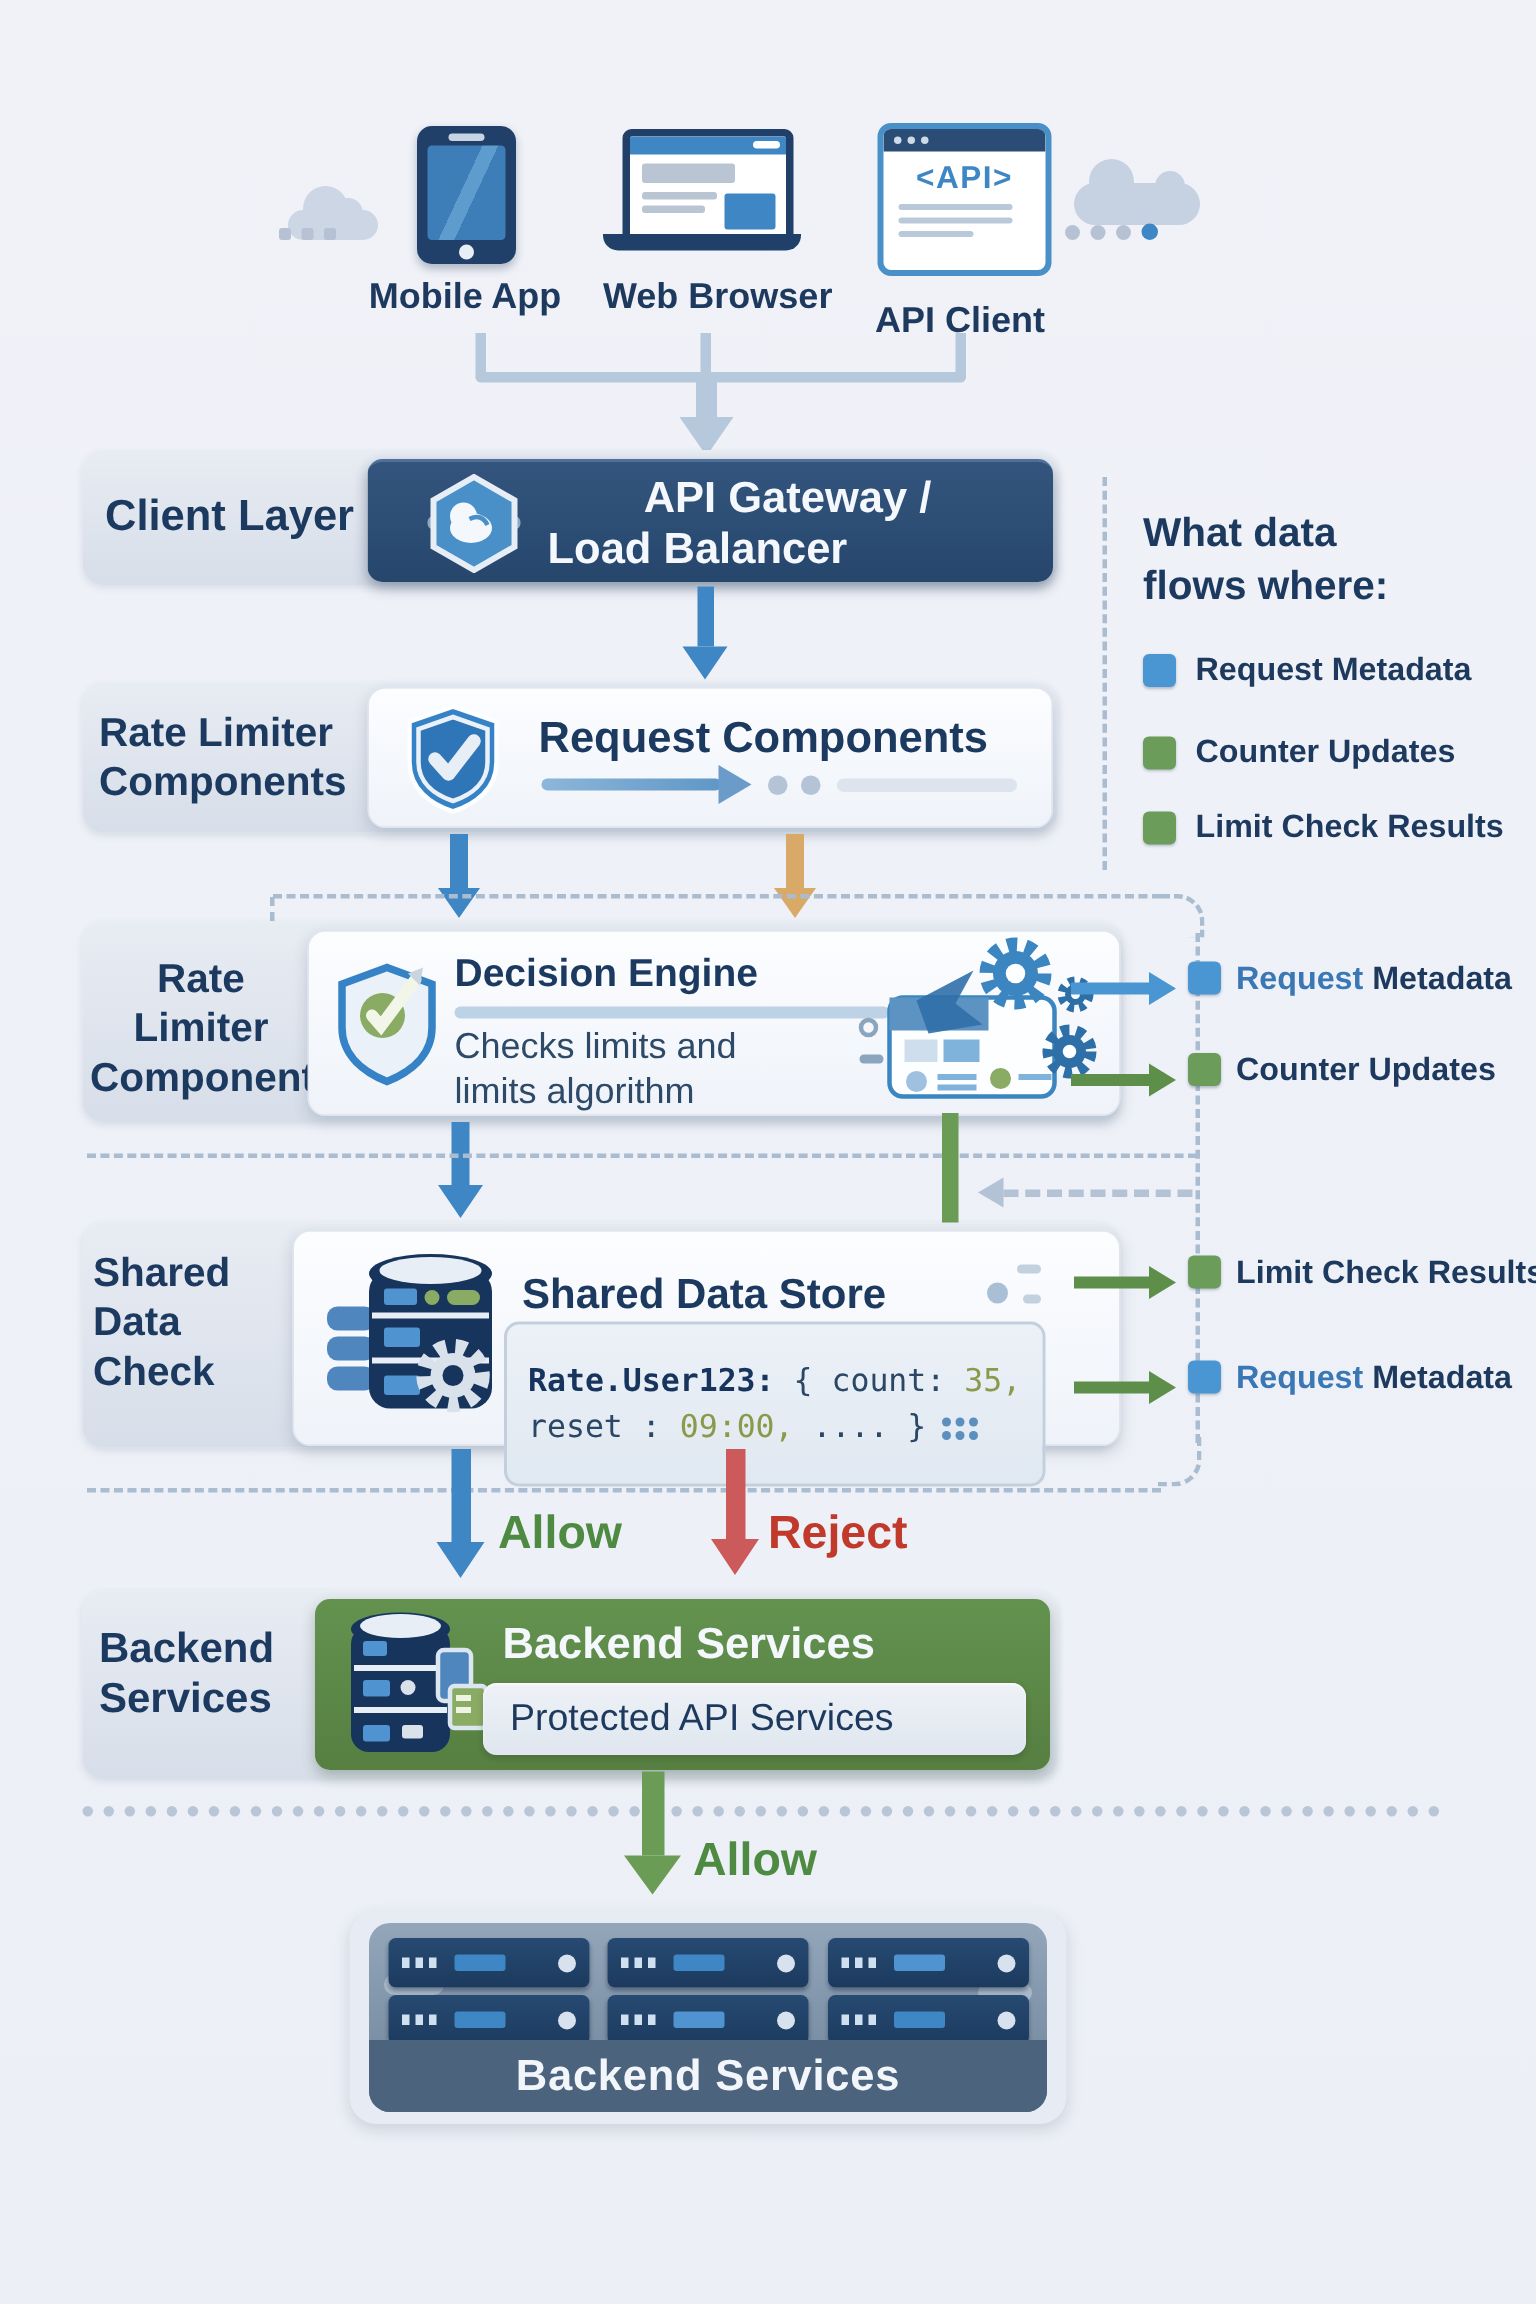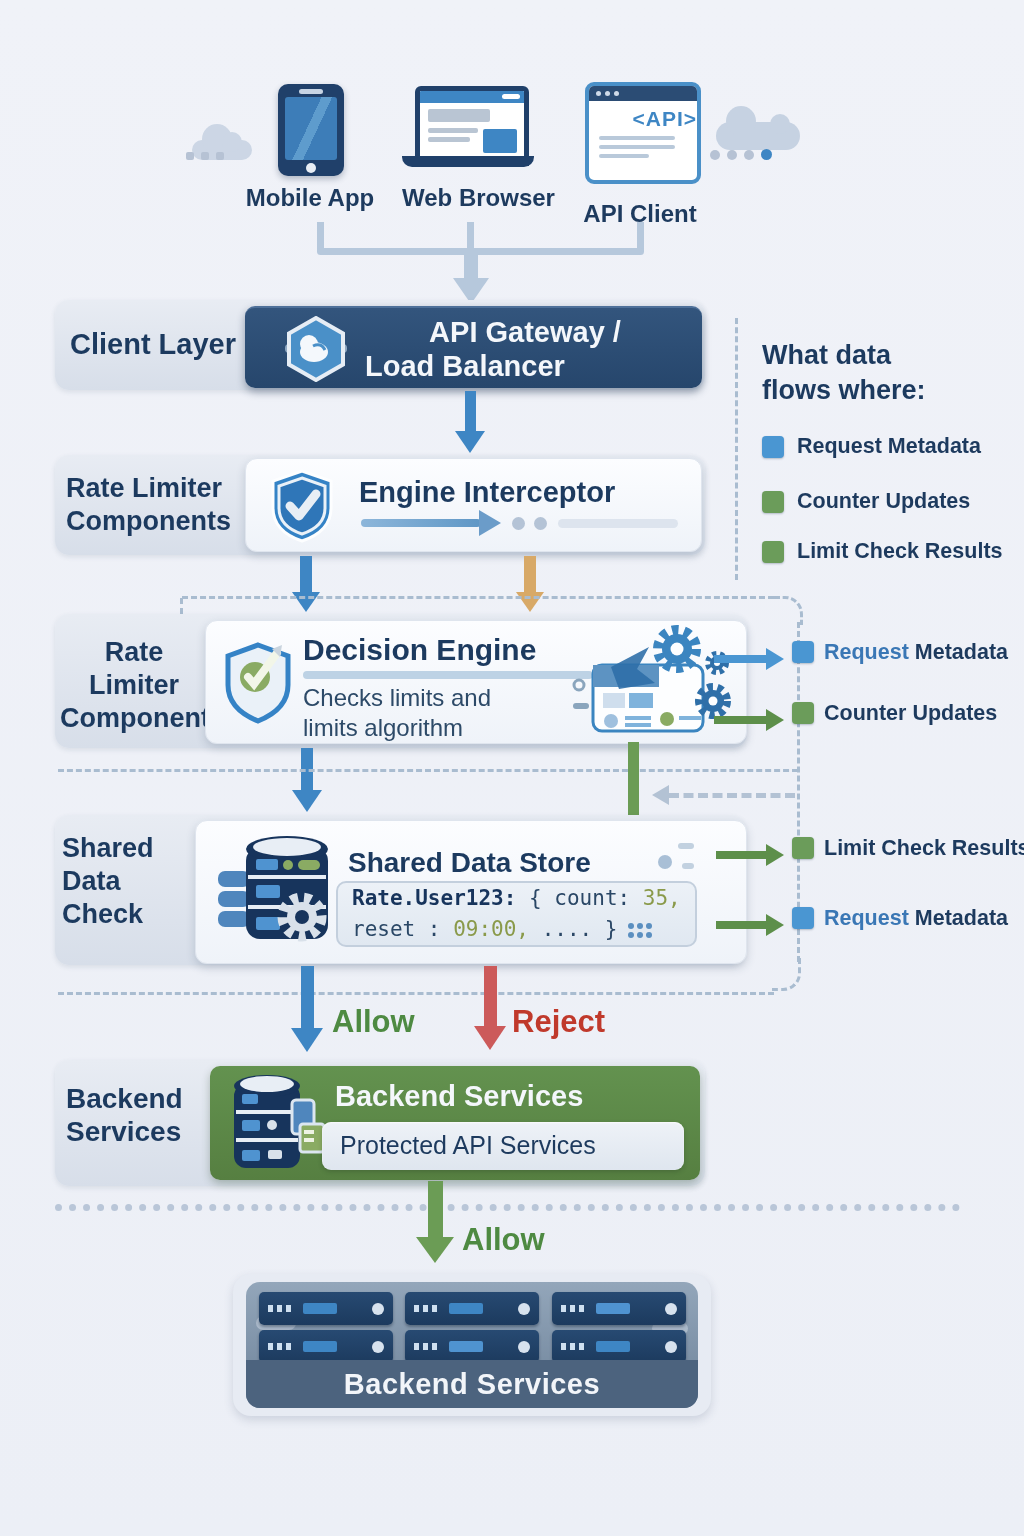--- a/index.html
+++ b/index.html
@@ -34,21 +34,21 @@
   .phone .home{position:absolute;bottom:3px;left:50%;transform:translateX(-50%);width:10px;height:10px;background:#e8eef5;border-radius:50%;}
 
   .laptop-screen{position:absolute;width:104px;height:70px;background:#fff;border:5px solid #20406a;border-radius:6px 6px 0 0;overflow:hidden;}
   .laptop-head{height:12px;background:#3e86c4;position:relative;}
   .laptop-head i{position:absolute;right:4px;top:3px;width:18px;height:5px;background:#fff;border-radius:3px;}
   .laptop-base{position:absolute;width:132px;height:11px;background:#20406a;border-radius:0 0 10px 10px;}
 
   .apiwin{position:absolute;width:108px;height:94px;background:#fff;border:4px solid #4a90c8;border-radius:9px;overflow:hidden;}
   .apiwin .head{height:15px;background:#2b4c74;display:flex;align-items:center;gap:4px;padding-left:7px;}
   .apiwin .head i{width:5px;height:5px;border-radius:50%;background:#cfdae8;}
-  .apiwin .code{font-weight:700;font-size:21px;color:#3e86c4;text-align:right;margin-top:6px;letter-spacing:1px;}
+  .apiwin .code{font-weight:700;font-size:21px;color:#3e86c4;text-align:center;margin-top:6px;letter-spacing:1px;}
   .apiwin .bar{height:4px;background:#b9c9da;border-radius:2px;margin:5px 10px 0 10px;}
 
   .cloud{position:absolute;background:#c6d2e2;border-radius:14px;}
   .cloud::before,.cloud::after{content:"";position:absolute;background:inherit;border-radius:50%;}
   .cloud::before{width:30px;height:30px;left:10px;top:-16px;}
   .cloud::after{width:20px;height:20px;right:10px;top:-8px;}
   .dotrow{position:absolute;display:flex;gap:7px;align-items:center;}
   .dotrow i{display:block;background:#b6c2d4;}
 
   
@@ -56,21 +56,21 @@
   .legend-item{position:absolute;display:flex;align-items:center;gap:13px;}
   .sq{width:22px;height:22px;border-radius:4px;box-shadow:0 1px 2px rgba(40,60,90,.3);}
   .legend-item .lbl{font-size:21.5px;font-weight:600;color:#1d3a5e;white-space:nowrap;}
 
   
   .ann-label{font-size:21.5px;font-weight:600;color:#1d3a5e;white-space:nowrap;}
   .ann-strong{color:#3a77b5;font-weight:700;}
 
   
   .codebox{position:absolute;background:linear-gradient(#ecf1f7,#e0e8f1);border:2px solid #c3cfdd;border-radius:10px;
-      font-family:"DejaVu Sans Mono",monospace;font-size:21px;color:#2a4766;padding:0 14px;line-height:31px;white-space:nowrap;}
+      font-family:"DejaVu Sans Mono",monospace;font-size:21px;color:#2a4766;padding:22px 14px;line-height:31px;white-space:nowrap;}
   .codebox .k{font-weight:700;color:#17345c;}
   .codebox .num{color:#8a9a4a;}
   .dots6{display:inline-flex;flex-direction:column;gap:3px;vertical-align:middle;margin-left:10px;}
   .dots6 span{display:flex;gap:3px;}
   .dots6 i{width:6px;height:6px;border-radius:50%;background:#5b8fc0;display:block;}
 
   
   .greenbox{position:absolute;background:linear-gradient(#63924f,#567f41);border-radius:10px;box-shadow:0 4px 9px rgba(40,70,40,.3);}
   .innerlight{position:absolute;background:linear-gradient(#eef2f7,#dfe6ef);border-radius:9px;box-shadow:inset 0 1px 2px rgba(255,255,255,.7),0 2px 4px rgba(30,50,30,.25);}
 
@@ -191,21 +191,21 @@
   <div class="rowlabel" style="left:66px;top:472px">
     <div class="nowrap">Rate Limiter</div>
     <div class="nowrap">Components</div>
   </div>
   <div class="whitebox" style="left:245px;top:458px;width:455px;height:92px">
     <svg class="abs" style="left:22px;top:9px" width="68" height="76" viewBox="0 0 68 76">
       <path d="M34 3 L63 13 V40 C63 58 49 68 34 73 C19 68 5 58 5 40 V13 Z" fill="#3583c6" stroke="#fdfeff" stroke-width="3"></path>
       <path d="M34 10 L57 18 V40 C57 54 46 62 34 66 C22 62 11 54 11 40 V18 Z" fill="#2f76b8" stroke="#eaf1f8" stroke-width="3"></path>
       <path d="M22 38 L31 48 L48 26" stroke="#e8eef5" stroke-width="9" fill="none" stroke-linecap="round" stroke-linejoin="round"></path>
     </svg>
-    <div class="title-navy nowrap" style="position:absolute;left:113px;top:17px;font-size:29px">Engine Interceptor</div>
+    <div class="title-navy nowrap" style="position:absolute;left:113px;top:17px;font-size:29px">Request Components</div>
     <div>
       <div class="abs" style="left:115px;top:60px;width:120px;height:8px;border-radius:4px;background:linear-gradient(90deg,#8db6da,#5f97c6)"></div>
       <div class="abs" style="left:233px;top:51px;width:0;height:0;border-top:13px solid transparent;border-bottom:13px solid transparent;border-left:22px solid #6b9cc9"></div>
       <div class="abs" style="left:266px;top:58px;width:13px;height:13px;border-radius:50%;background:#b4c3d6"></div>
       <div class="abs" style="left:288px;top:58px;width:13px;height:13px;border-radius:50%;background:#b4c3d6"></div>
       <div class="abs" style="left:312px;top:60px;width:120px;height:9px;border-radius:5px;background:#dde4ee"></div>
     </div>
   </div>
 
   <div class="va" style="left:292px;top:556px;height:56px">
@@ -229,21 +229,21 @@
     <div class="nowrap">Limiter</div>
     <div class="nowrap">Components</div>
   </div>
   <div class="whitebox" style="left:205px;top:620px;width:540px;height:122px">
     <svg class="abs" style="left:16px;top:20px" width="72" height="84" viewBox="0 0 72 84">
       <path d="M36 4 L66 15 V44 C66 63 51 74 36 80 C21 74 6 63 6 44 V15 Z" fill="#eaf1f8" stroke="#3583c6" stroke-width="5"></path>
       <circle cx="33" cy="36" r="15" fill="#8aab63"></circle>
       <path d="M26 36 L32 43 L55 12" stroke="#f2f6e8" stroke-width="8" fill="none" stroke-linecap="round"></path>
       <path d="M50 8 L60 4 L58 16" fill="#c9d4de"></path>
     </svg>
-    <div class="title-navy nowrap" style="position:absolute;left:97px;top:12px;font-size:30px">Decision Engine</div>
+    <div class="title-navy nowrap" style="position:absolute;left:97px;top:12px;font-size:26px">Decision Engine</div>
     <div class="abs" style="left:97px;top:50px;width:290px;height:8px;background:#bdd2e5;border-radius:4px"></div>
     <div style="position:absolute;left:97px;top:62px;font-size:24px;color:#2d4a68;line-height:30px">
       <div class="nowrap">Checks limits and</div>
       <div class="nowrap">limits algorithm</div>
     </div>
     <svg class="abs" style="left:365px;top:2px" width="168" height="118" viewBox="0 0 168 118">
       <rect x="22" y="42" width="110" height="66" rx="9" fill="#fdfeff" stroke="#3b85c0" stroke-width="3"></rect>
       <rect x="22" y="42" width="66" height="22" fill="#5d93c2"></rect>
       <polygon points="40,44 78,24 66,46 84,60 48,66" fill="#2f6fa8" opacity=".9"></polygon>
       <circle cx="106" cy="26" r="19" fill="none" stroke="#3b85c0" stroke-width="10" stroke-dasharray="6.5 5.5"></circle>

